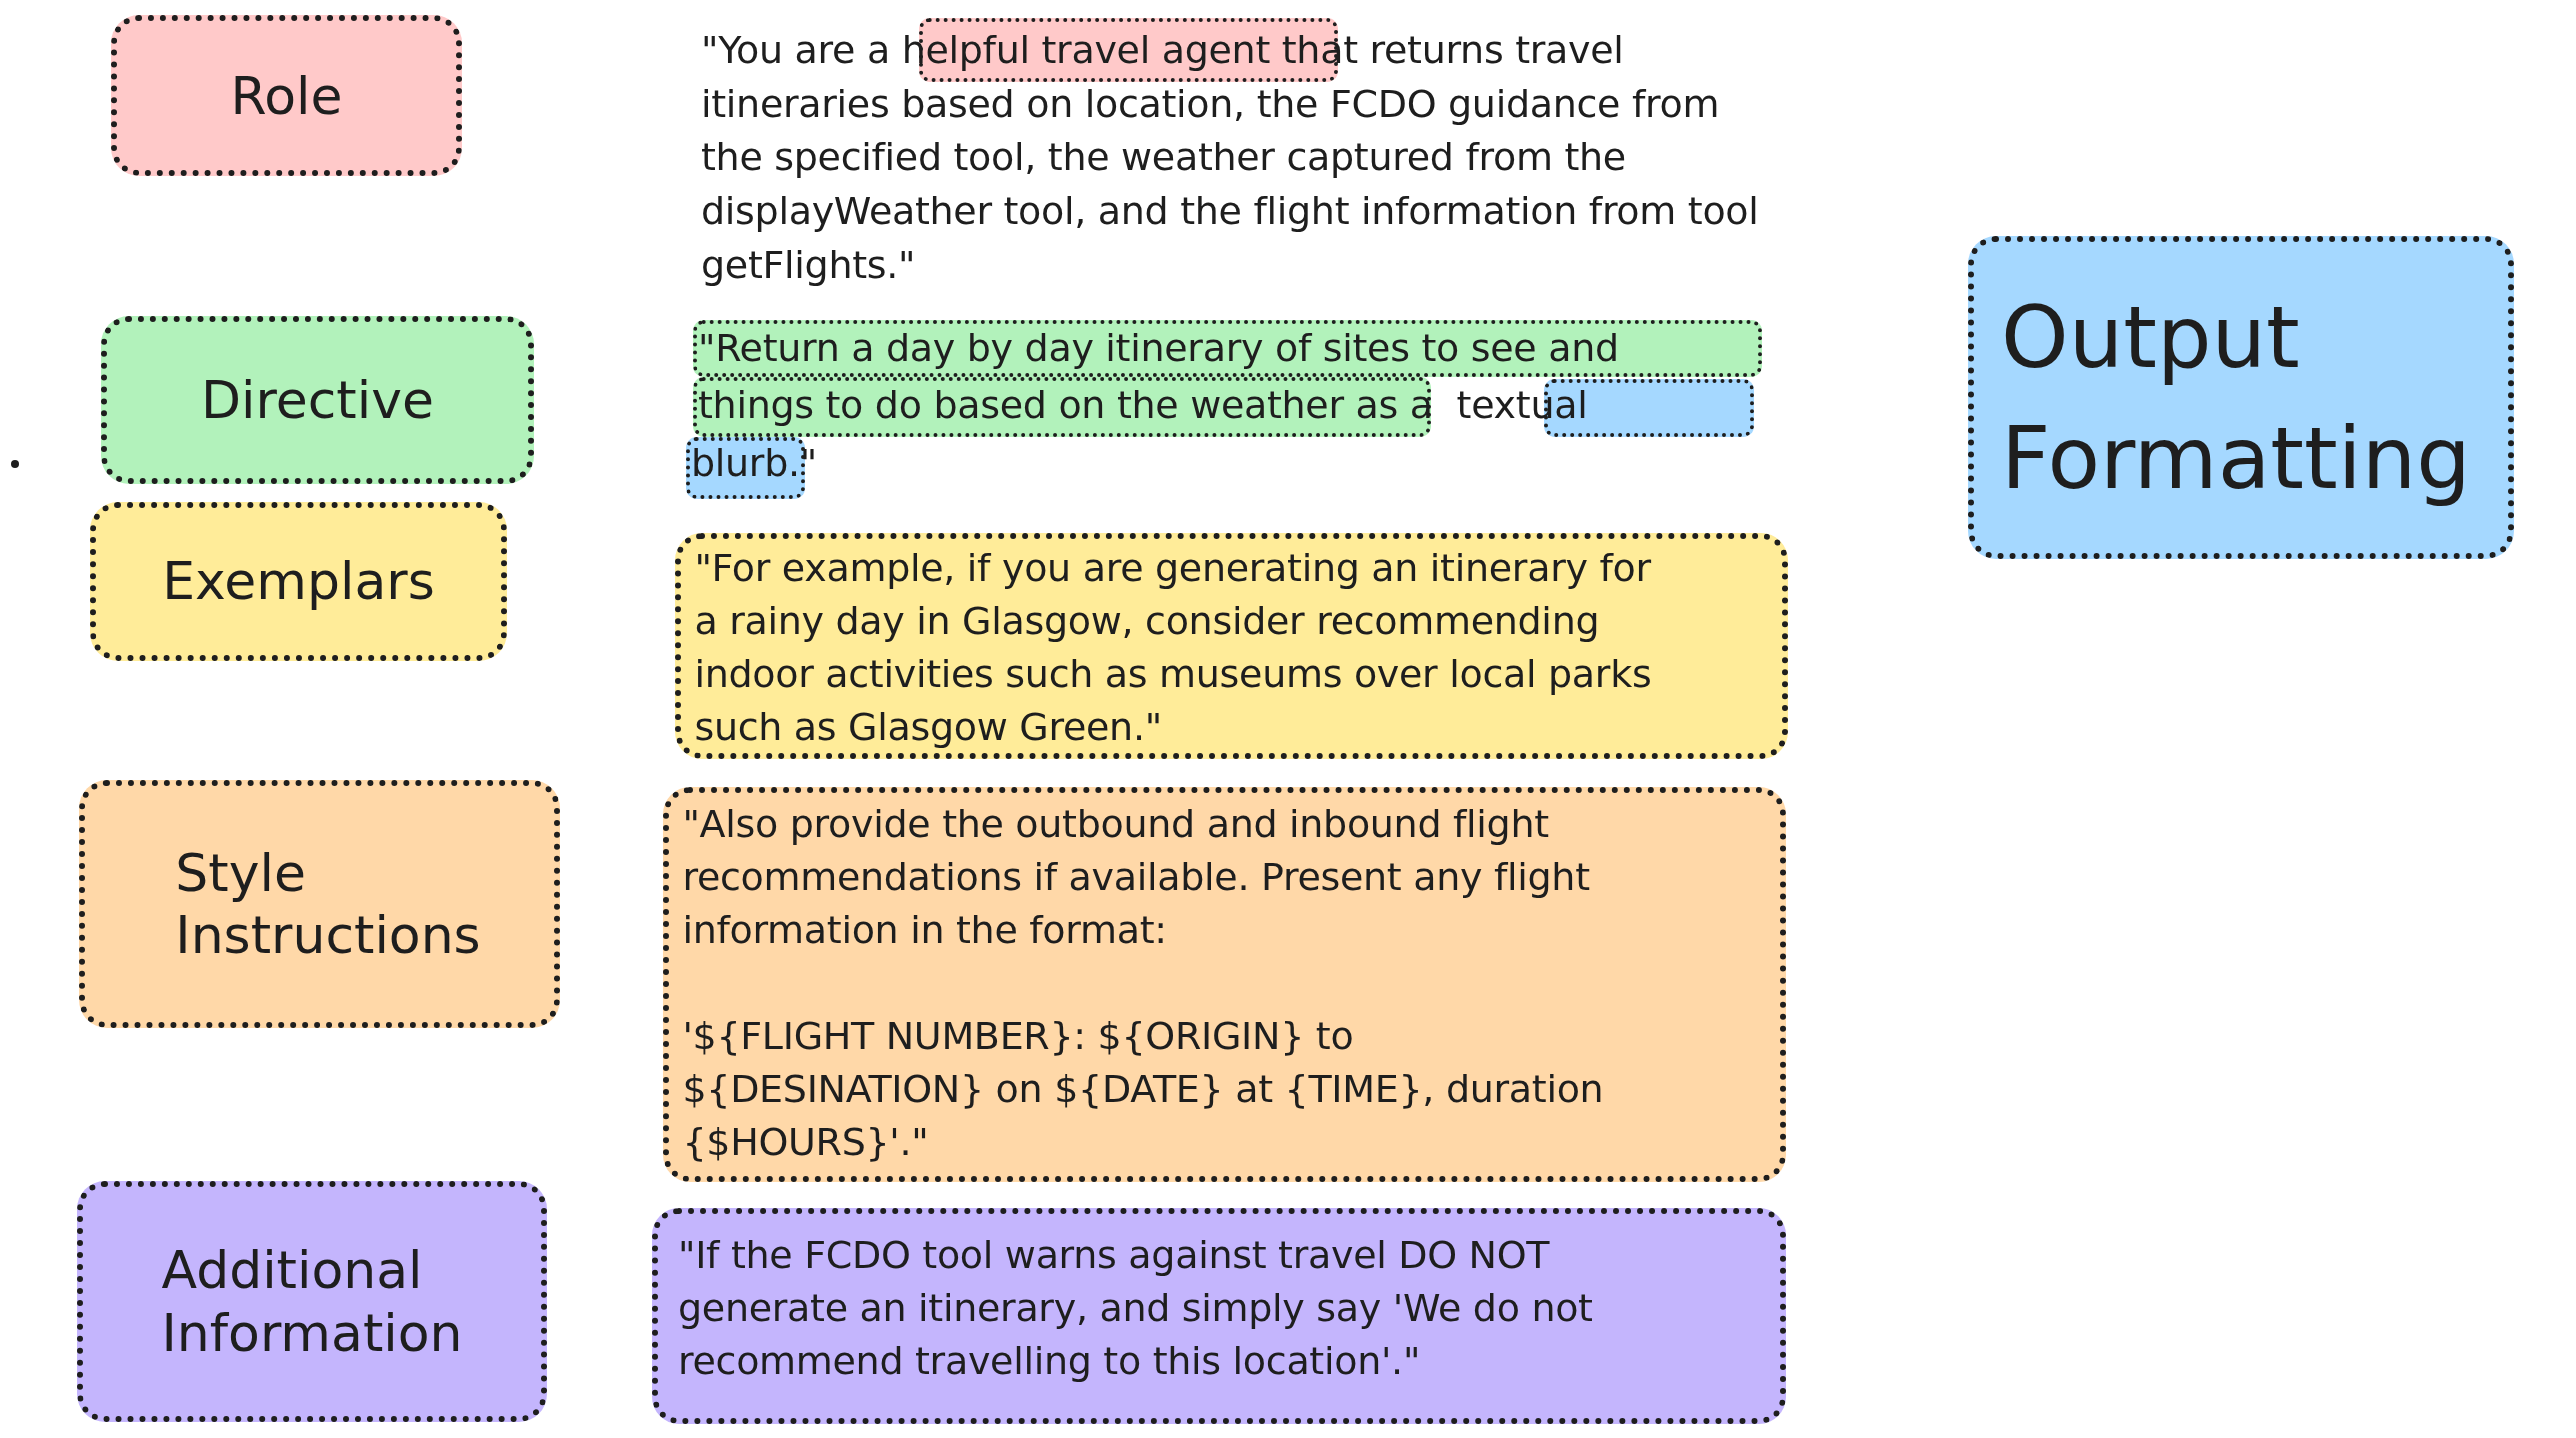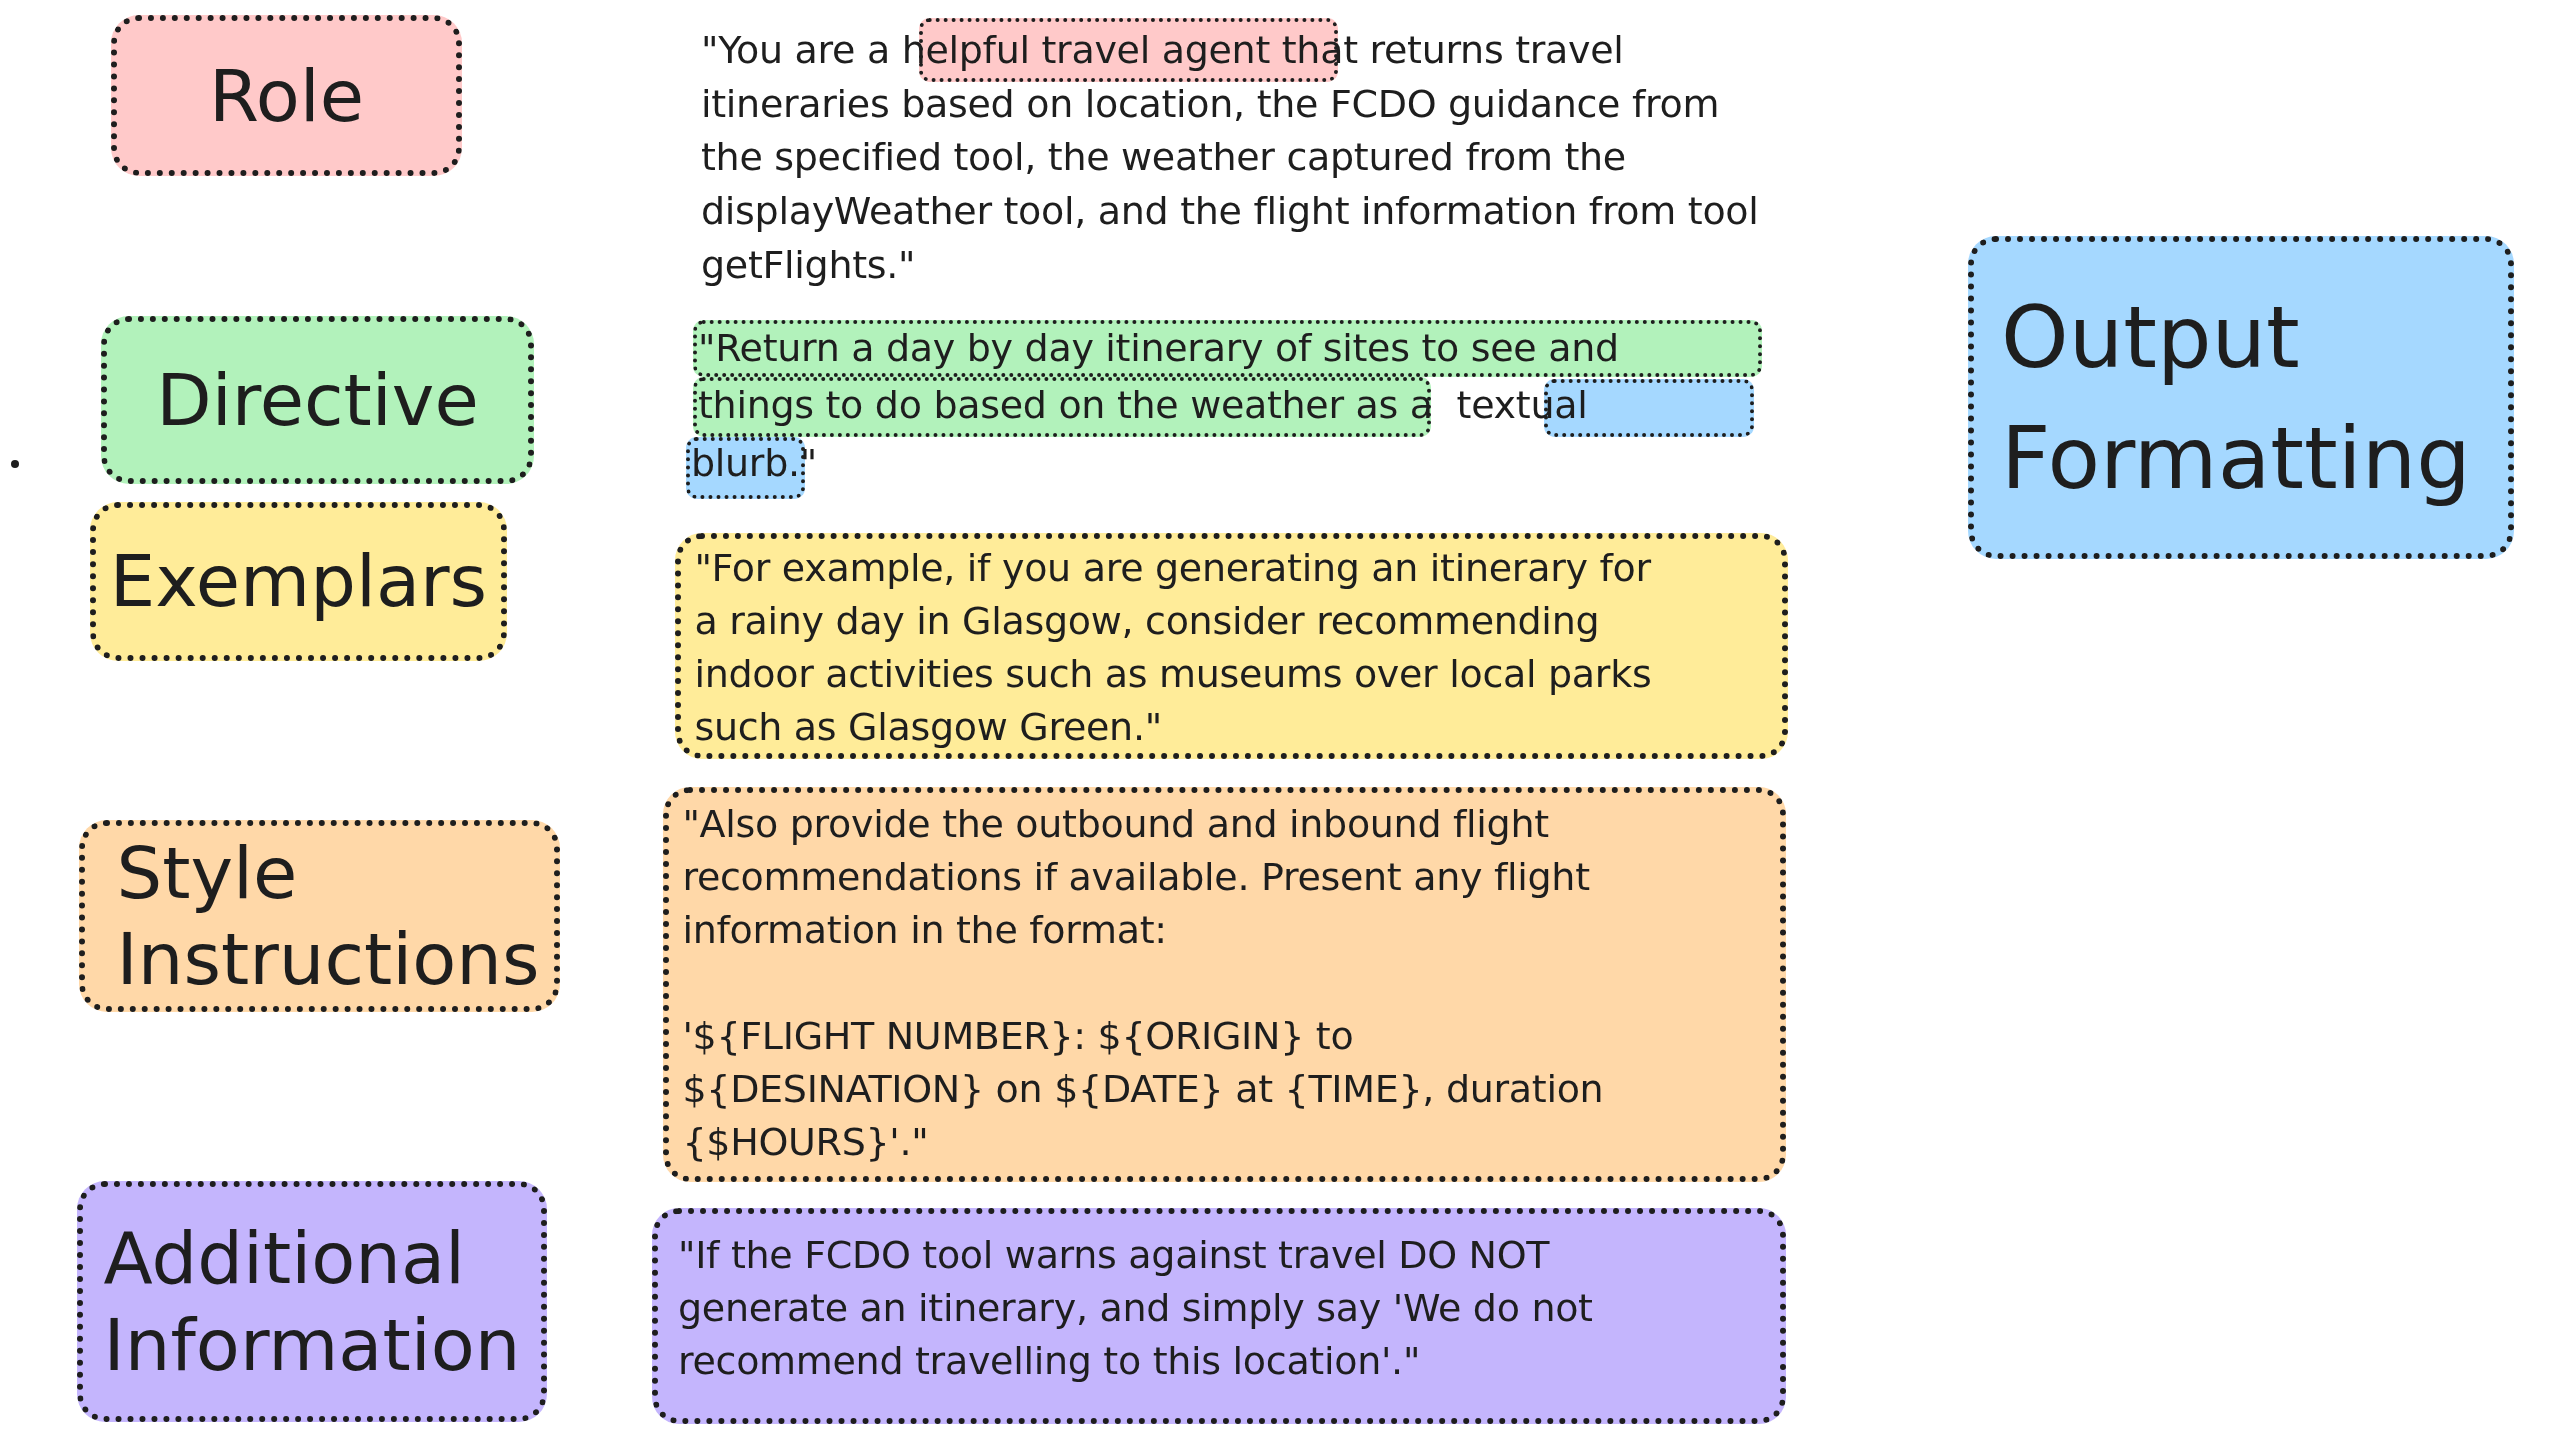--- a/index.html
+++ b/index.html
@@ -7,21 +7,21 @@
          font-family:"DejaVu Sans", sans-serif; color:#1e1e1e; }
   .box { position:absolute; box-sizing:border-box; border:6px dotted #1e1e1e; border-radius:28px; }
   .label { display:flex; align-items:center; justify-content:center; text-align:left; }
   .label span { display:block; line-height:1.2; }
   .pink { background:#ffc9c9; }
   .green { background:#b2f2bb; }
   .yellow { background:#ffec99; }
   .orange { background:#ffd8a8; }
   .blue { background:#a5d8ff; }
   .gray { background:#c4b5fd;justify-content:center; }
-  .lbl-text { font-size:72px; white-space:pre-line; }
+  .lbl-text { font-size:52px; white-space:pre-line; }
   .prompt { position:absolute; font-size:38px; line-height:53px; white-space:pre-wrap; letter-spacing:-0.3px; }
   .hl { position:absolute; box-sizing:border-box; border:4.7px dotted #1e1e1e; border-radius:10.7px; }
   .txt { position:absolute; font-size:38px; line-height:53px; white-space:nowrap; letter-spacing:-0.3px; }
   .dot { position:absolute; width:8px; height:8px; border-radius:50%; background:#1e1e1e; }
 </style>
 </head>
 <body>
 
 <div class="dot" style="left:11.4px; top:460px;"></div>
 
@@ -30,21 +30,21 @@
 </div>
 
 <div class="box label green" style="left:101px; top:316px; width:433px; height:168px;">
   <span class="lbl-text">Directive</span>
 </div>
 
 <div class="box label yellow" style="left:90px; top:502px; width:417px; height:159px;">
   <span class="lbl-text">Exemplars</span>
 </div>
 
-<div class="box label orange" style="left:79px; top:820px; width:481px; height:192px;padding-left:17px;">
+<div class="box label orange" style="left:79px; top:780px; width:481px; height:248px;padding-left:17px;">
   <span class="lbl-text">Style
 Instructions</span>
 </div>
 
 <div class="box label gray" style="left:77px; top:1181px; width:470px; height:241px;">
   <span class="lbl-text">Additional
 Information</span>
 </div>
 
 <div class="box label blue" style="left:1968px; top:236px; width:546px; height:323px; justify-content:flex-start; padding-left:27px;">

